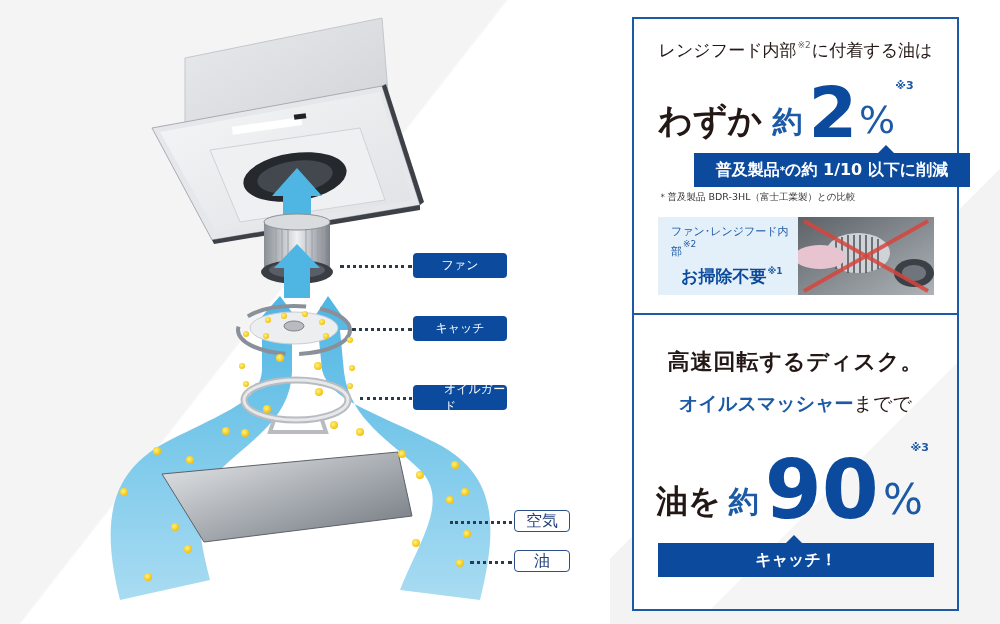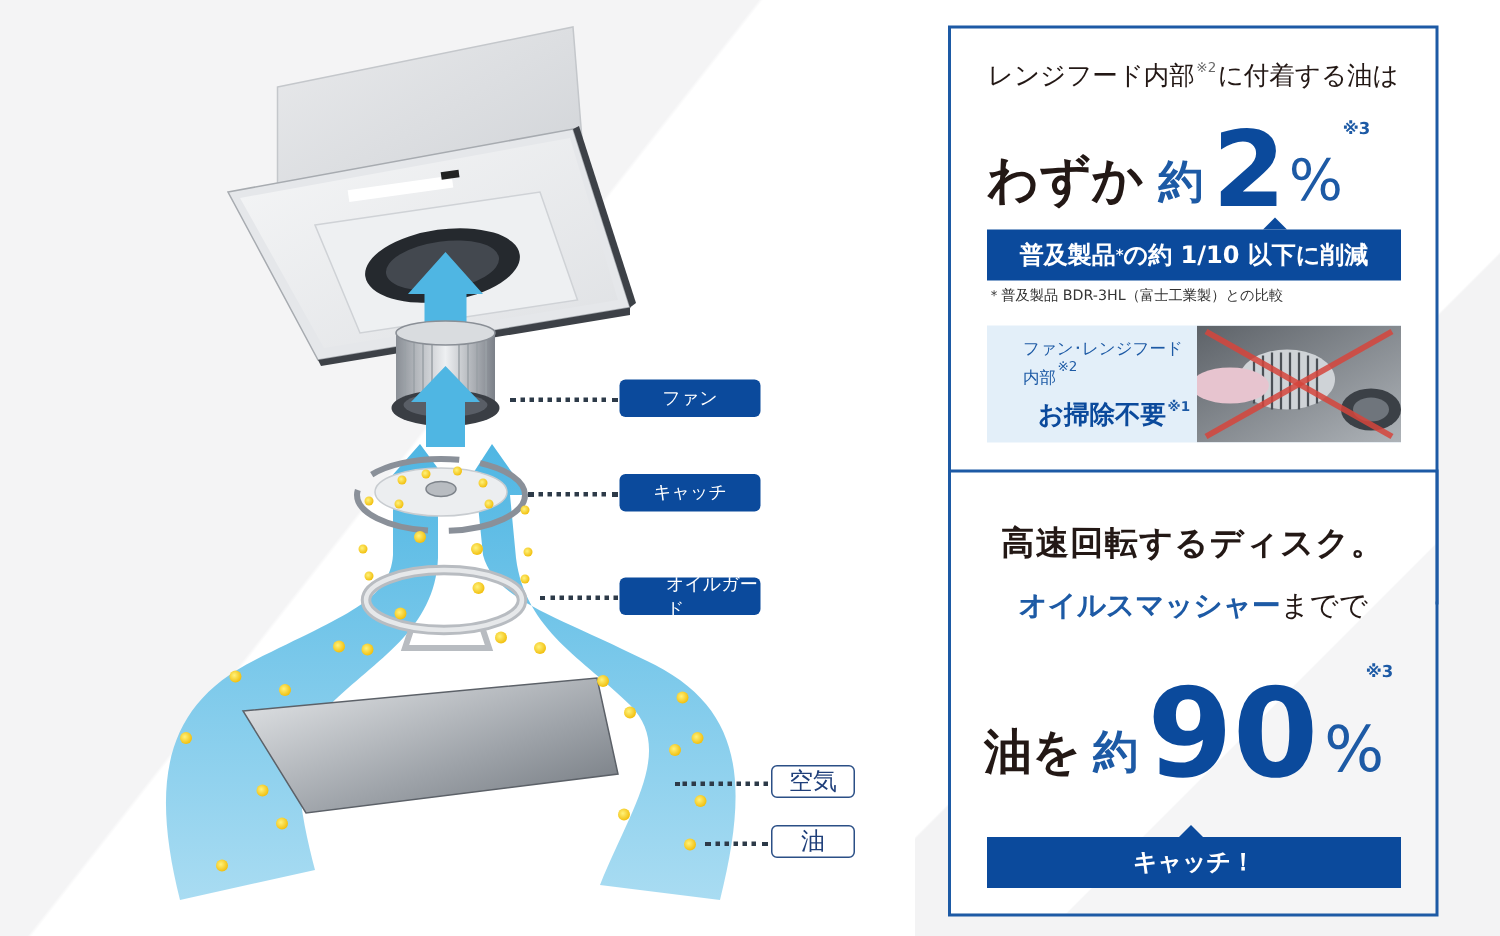--- a/index.html
+++ b/index.html
@@ -60,33 +60,33 @@
   .banner {
     position: absolute; left: 24px; width: 276px; height: 34px;
     background: #0b4a9c; color: #fff; font-weight: bold; font-size: 16px;
     display: flex; align-items: center; justify-content: center;
   }
   .banner::before {
     content: ""; position: absolute; top: -8px; width: 0; height: 0;
     border-left: 8px solid transparent; border-right: 8px solid transparent;
     border-bottom: 8px solid #0b4a9c;
   }
-  .banner-top { top: 134px; }
+  .banner-top { top: 134px; margin-left: 36px; }
   .banner-top::before { left: 184px; }
   .banner-bottom { top: 526px; top: 211px; }
   .banner-bottom::before { left: 128px; }
   .banner .sup-w { font-size: 10px; vertical-align: 6px; color: #fff; }
 
   .footnote { position: absolute; left: 24px; top: 172px; font-size: 9.5px; color: #333; }
 
   .clean-box {
     position: absolute; left: 24px; top: 198px; width: 276px; height: 78px;
     background: #e3eff9; display: flex;
   }
-  .clean-text { width: 140px; display: flex; flex-direction: column; justify-content: center; padding-left: 24px; }
+  .clean-text { width: 140px; display: flex; flex-direction: column; justify-content: center; padding-left: 13px; }
   .clean-sub { font-size: 11px; color: #1d5aa5; }
   .clean-main { font-size: 17px; font-weight: bold; color: #0b4a9c; margin-top: 6px; padding-left: 10px; }
   .clean-photo { position: relative; width: 136px; height: 78px; overflow: hidden; }
 
   .b-line1 { position: absolute; left: 0; width: 100%; top: 32px; text-align: center; font-size: 22px; font-weight: bold; color: #231815; letter-spacing: 1px; }
   .b-line2 { position: absolute; left: 0; width: 100%; top: 76px; text-align: center; font-size: 19px; color: #231815; }
   .b-line2 .blue { color: #1d5aa5; font-weight: bold; }
   .b-big { position: absolute; left: 22px; top: 118px; display: flex; align-items: flex-end; height: 92px; }
   .b-big .oil { font-size: 32px; font-weight: bold; color: #231815; line-height: 1; margin-bottom: 8px; }
   .b-big .yaku { font-size: 30px; font-weight: bold; color: #1d5aa5; line-height: 1; margin: 0 6px 8px 8px; }
@@ -309,14 +309,14 @@
   <div class="b-line2">
     <span class="blue">オイルスマッシャー</span><span>までで</span>
   </div>
   <div class="b-big">
     <span class="oil">油を</span>
     <span class="yaku">約</span>
     <span class="num">90</span>
     <span class="pct">%</span>
     <span class="sup-blue">※3</span>
   </div>
-  <div class="banner banner-bottom" style="top:228px;margin-top:15px;">キャッチ！</div>
+  <div class="banner banner-bottom" style="top:228px;">キャッチ！</div>
 </div>
 
 </body></html>

